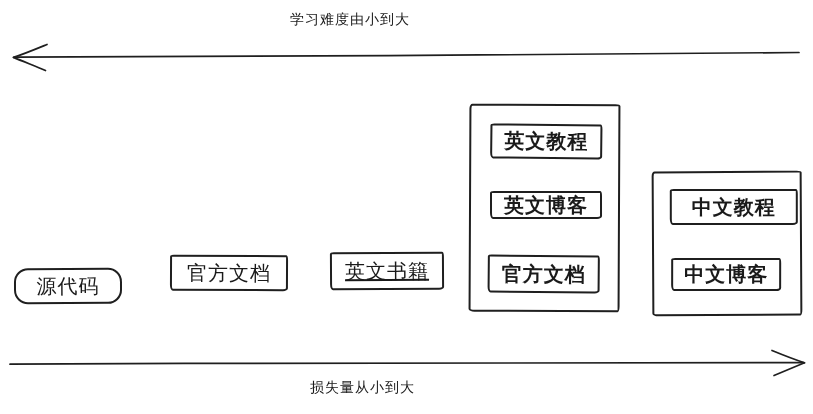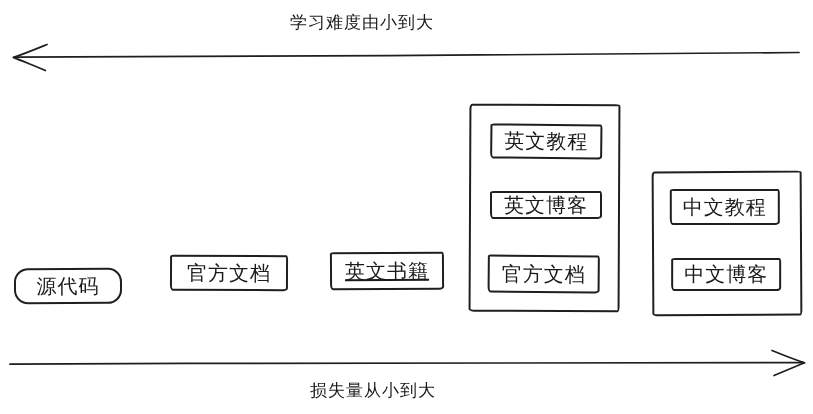--- a/index.html
+++ b/index.html
@@ -7,34 +7,35 @@
   html,body { background:#f4f4f4; }
   body { font-family:"Liberation Sans","DejaVu Sans",sans-serif; }
   .canvas {
     position:relative; width:813px; height:414px;
     background:var(--bg); overflow:hidden;
     color:#1a1a1a;
   }
   .layer { position:absolute; left:0; top:0; pointer-events:none; }
   .ink   { fill:none; stroke:var(--ink); stroke-width:1.7; stroke-linecap:round; }
   .axis-label {
-    position:absolute; font-size:17px; letter-spacing:1px;
+    position:absolute; font-size:14px; letter-spacing:1px;
     color:#1a1a1a; white-space:nowrap;
   }
   .axis-label.top    { left:290px; top:11px;  }
   .axis-label.bottom { left:310px; top:379px; }
   .node {
     position:absolute; border:2px solid var(--ink);
     display:flex; align-items:center; justify-content:center;
     font-size:20px; letter-spacing:1px; background:var(--bg);
     border-radius:4px 2px 5px 3px / 2px 5px 3px 6px;
   }
   .group {
     position:absolute; border:2px solid var(--ink); background:var(--bg);
     border-radius:3px 5px 2px 6px / 5px 2px 6px 3px;
+    font-weight:bold;
   }
   .r1 { transform:rotate(0.25deg); }
   .r2 { transform:rotate(-0.3deg); }
   .r3 { transform:rotate(0.4deg); }
 </style>
 </head>
 <body>
 
 <div class="canvas">
 
@@ -61,17 +62,17 @@
 
   <div class="node r2" style="left:330px; top:252px; width:114px; height:38px;text-decoration:underline;">英文书籍</div>
 
   <div class="group r1" style="left:469px; top:104px; width:151px; height:208px;">
     <div class="node r3" style="left:19px; top:18px; width:112px; height:35px;">英文教程</div>
     <div class="node r2" style="left:19px; top:85px; width:112px; height:28px;">英文博客</div>
     <div class="node r1" style="left:17px; top:149px; width:112px; height:38px;">官方文档</div>
   </div>
 
   <div class="group r2" style="left:652px; top:171px; width:150px; height:145px;">
-    <div class="node r1" style="left:16px; top:16px; width:110px; height:36px;text-align:right;">中文教程</div>
+    <div class="node r1" style="left:16px; top:16px; width:128px; height:36px;text-align:right;">中文教程</div>
     <div class="node r3" style="left:17px; top:85px; width:110px; height:33px;">中文博客</div>
   </div>
 
 </div>
 
 </body></html>

